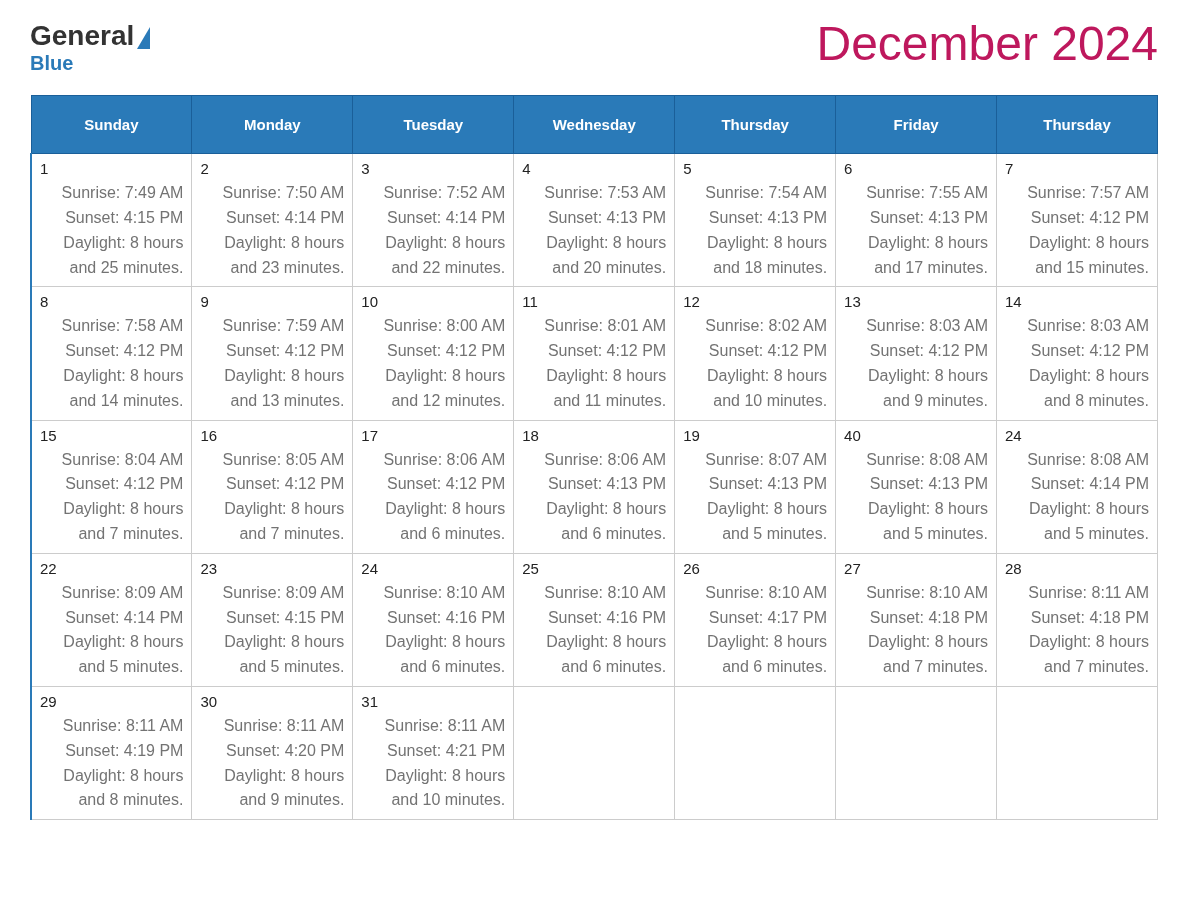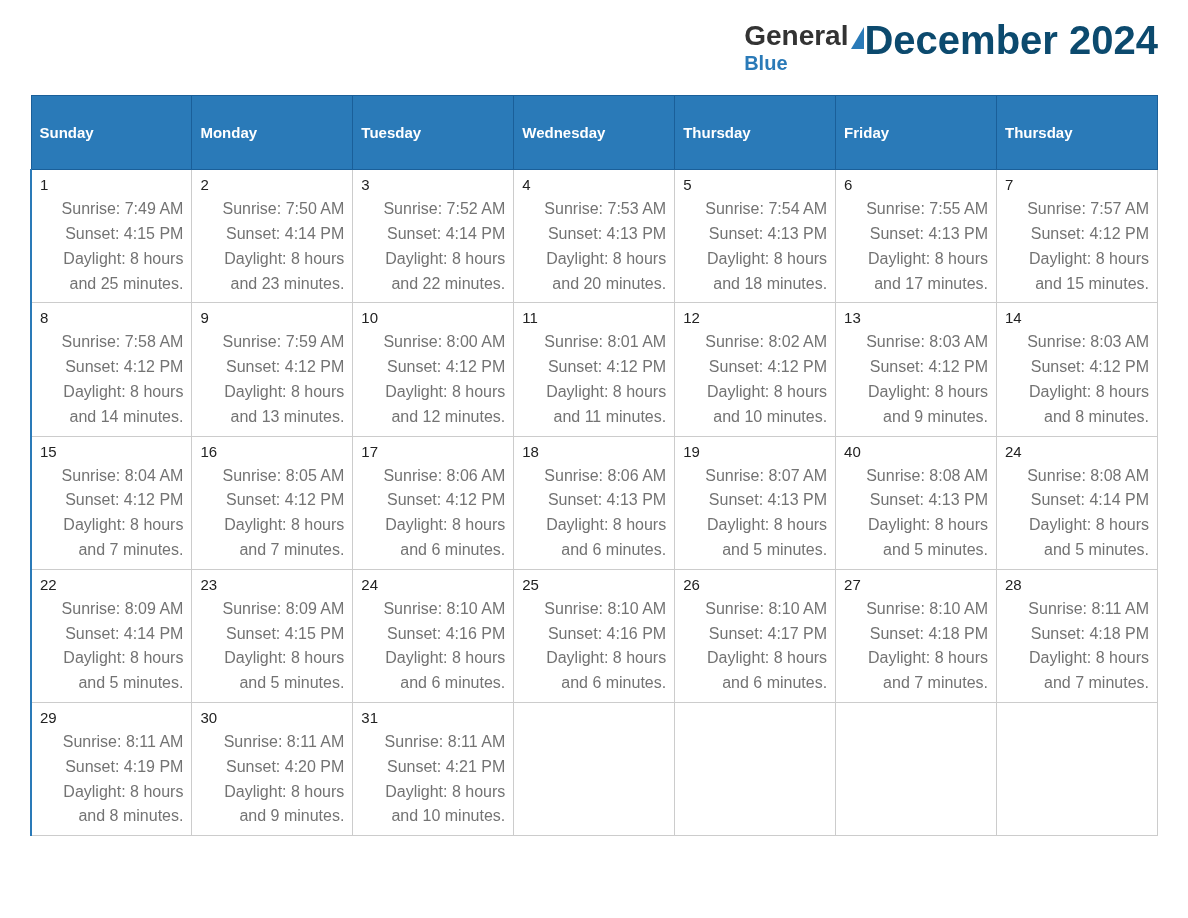--- a/index.html
+++ b/index.html
@@ -5,55 +5,55 @@
     * { box-sizing: border-box; margin: 0; padding: 0; }
     body {
       font-family: Arial, sans-serif;
       background: #fff;
       padding: 20px 30px;
       width: 1188px;
       min-height: 918px;
     }
     .header {
       display: flex;
-      justify-content: flex-end;
+      justify-content: space-between;
       align-items: flex-start;
       margin-bottom: 20px;
     }
     .logo {
       display: flex;
       flex-direction: column;
       align-items: flex-start;
     }
     .title-section {
       text-align: right;
     }
     .month-year {
-      font-size: 40px;
-      font-weight: bold;
-      color: #0c4a6e;
+      font-size: 48px;
+      font-weight: normal;
+      color: #be185d;
       line-height: 1;
     }
     .location {
       font-size: 22px;
       color: #555;
       margin-top: 6px;
     }
     table {
       width: 100%;
       border-collapse: collapse;
       table-layout: fixed;
     }
     thead tr th {
       background-color: #2a7ab8;
       color: #fff;
       font-size: 15px;
       font-weight: bold;
-      padding: 28px 8px;
-      text-align: left;
+      padding: 20px 8px;
+      text-align: center;
       border: 1px solid #1a5f99;
     }
     tbody tr td {
       border: 1px solid #ccc;
       vertical-align: top;
       padding: 6px 8px;
       font-size: 12.5px;
       color: #333;
       height: 110px;
     }

